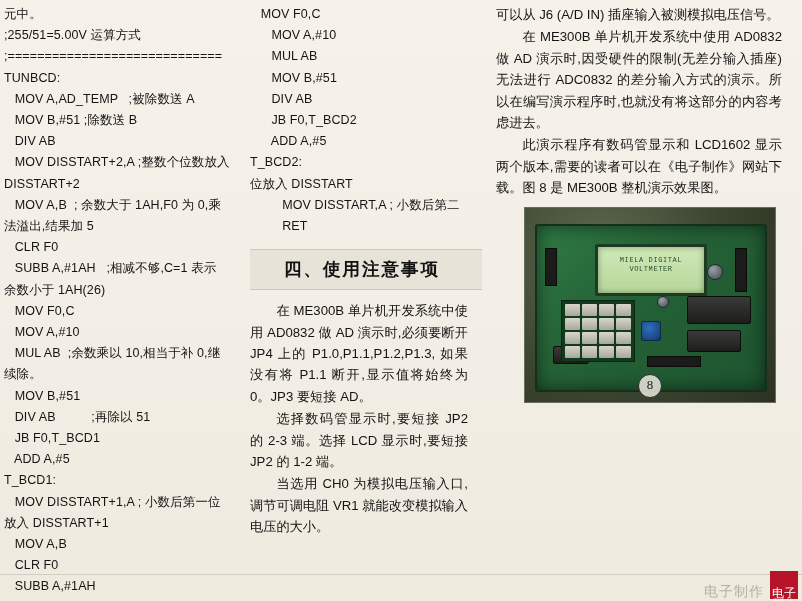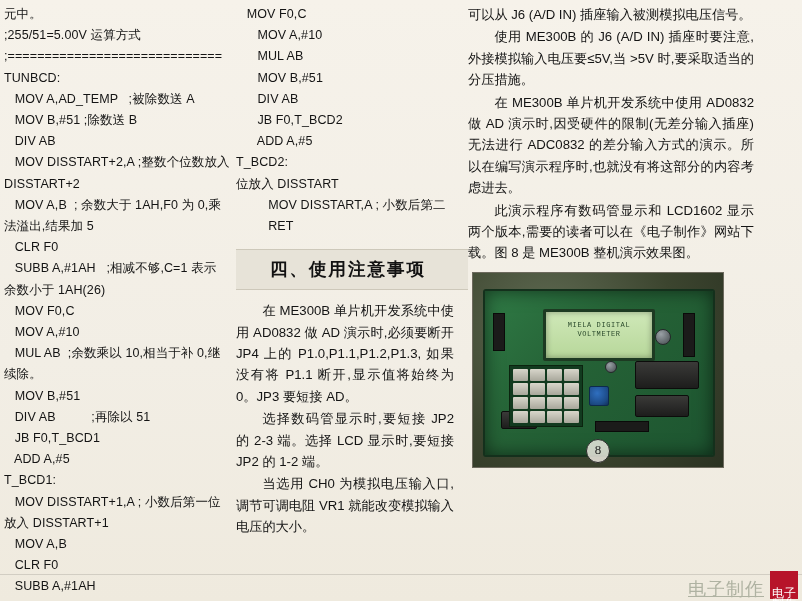--- a/index.html
+++ b/index.html
@@ -18,20 +18,21 @@
   .page {
     position: relative;
     width: 802px;
     height: 601px;
     box-sizing: border-box;
     padding: 4px 6px 0 4px;
     background: linear-gradient(180deg, #f6f2ea 0%, #f2eee5 60%, #efeade 100%);
   }
   .columns {
     display: flex;
+    gap: 14px;
     height: 100%;
   }
   .col {
     box-sizing: border-box;
   }
   .col-1 { width: 232px; }
   .col-2 { width: 232px; }
   .col-3 { width: 300px; }
 
   .code-line {
@@ -65,21 +66,21 @@
     font-family: "Liberation Serif", serif;
     font-size: 17.5px;
     font-weight: bold;
     letter-spacing: 2px;
     color: #121212;
   }
 
   .photo-wrap {
     margin-top: 8px;
     width: 216px;
-    margin-left: 4px;
+    margin-left: 28px;
     position: relative;
     text-decoration: underline;
   }
   .photo {
     width: 252px;
     height: 196px;
     border: 1px solid #6d6a5e;
     box-sizing: border-box;
     position: relative;
     overflow: hidden;
@@ -202,26 +203,25 @@
     line-height: 11px;
     text-align: center;
     padding-top: 17px;
     box-sizing: border-box;
     letter-spacing: 0px;
   }
   .footer-brand {
     position: absolute;
     right: 38px;
     bottom: 0px;
-    font-size: 18px;
+    font-size: 14px;
     color: #9aa08e;
     font-family: "Liberation Serif", serif;
     letter-spacing: 1px;
     opacity: 0.75;
-    text-decoration: underline;
   }
   .footer-rule {
     position: absolute;
     left: 0;
     right: 0;
     bottom: 26px;
     height: 1px;
     background: rgba(0,0,0,0.12);
   }
 </style>
@@ -279,21 +279,20 @@
         <span class="title">四、使用注意事项</span>
       </div>
 
       <p class="body-p">在 ME300B 单片机开发系统中使用 AD0832 做 AD 演示时,必须要断开 JP4 上的 P1.0,P1.1,P1.2,P1.3, 如果没有将 P1.1 断开,显示值将始终为 0。JP3 要短接 AD。</p>
       <p class="body-p">选择数码管显示时,要短接 JP2 的 2-3 端。选择 LCD 显示时,要短接 JP2 的 1-2 端。</p>
       <p class="body-p">当选用 CH0 为模拟电压输入口,调节可调电阻 VR1 就能改变模拟输入电压的大小。</p>
     </div>
 
     <div class="col col-3">
       <p class="body-p noindent">可以从 J6 (A/D IN) 插座输入被测模拟电压信号。</p>
-      <p class="body-p">使用 ME300B 的 J6 (A/D IN) 插座时要注意,外接模拟输入电压要≤5V,当 &gt;5V 时,要采取适当的分压措施。</p>
       <p class="body-p">在 ME300B 单片机开发系统中使用 AD0832 做 AD 演示时,因受硬件的限制(无差分输入插座)无法进行 ADC0832 的差分输入方式的演示。所以在编写演示程序时,也就没有将这部分的内容考虑进去。</p>
       <p class="body-p">此演示程序有数码管显示和 LCD1602 显示两个版本,需要的读者可以在《电子制作》网站下载。图 8 是 ME300B 整机演示效果图。</p>
 
       <div class="photo-wrap">
         <div class="photo">
           <div class="board">
             <div class="lcd">
               <div class="lcd-text">
                 <div>MIELA DIGITAL</div>
                 <div>VOLTMETER</div>

